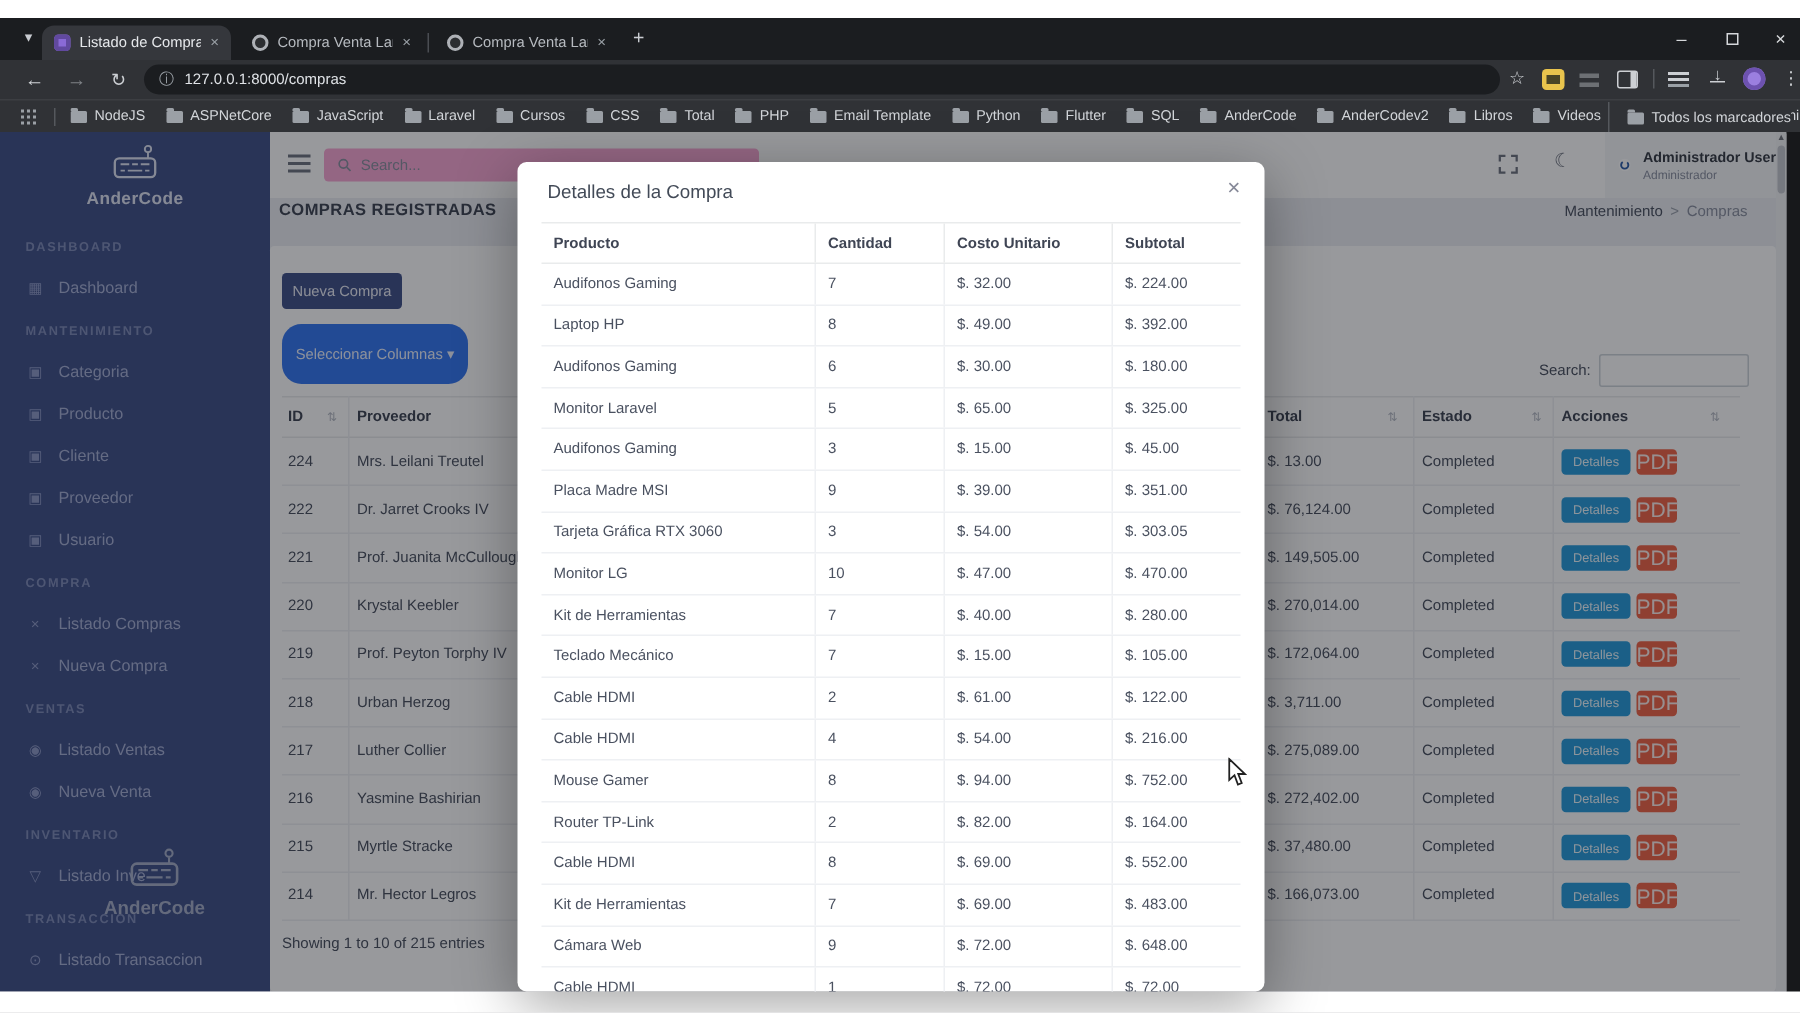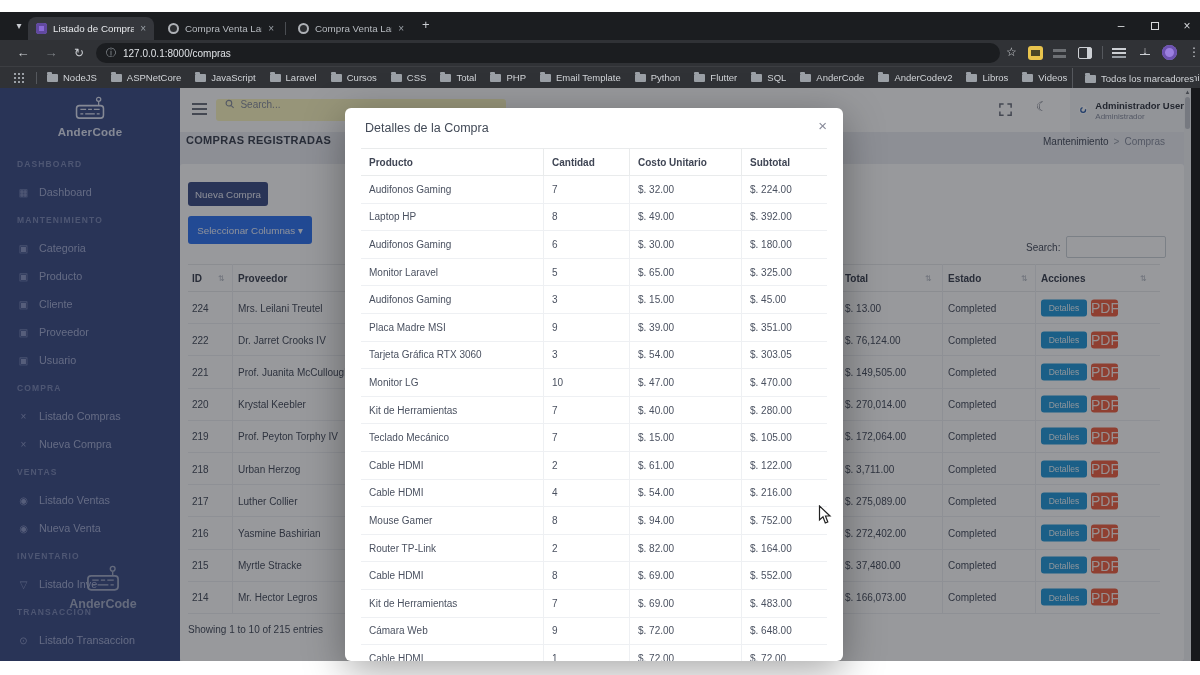--- a/index.html
+++ b/index.html
@@ -70,42 +70,42 @@
   .shead{height:28px;display:flex;align-items:center;padding-left:17px;font-size:8.5px;letter-spacing:1.1px;
          color:#7f8cb8;font-weight:bold;}
   .sitem{height:28px;display:flex;align-items:center;padding-left:17px;gap:9px;color:#a6b0d5;font-size:10.8px;}
   .sico{width:13px;font-size:10px;color:#8e9ac6;text-align:center;flex:0 0 auto;}
   .watermark{position:absolute;left:58px;top:477px;width:90px;text-align:center;color:#aeb7cf;opacity:.92;}
   .wm-name{font-size:12.5px;font-weight:bold;margin-top:0;}
 
   .appheader{position:absolute;left:180px;top:0;width:1004px;height:44px;background:#fff;}
   .burger{position:absolute;left:12px;top:15px;width:15px;height:2px;background:#6f7480;
           box-shadow:0 5px 0 #6f7480,0 10px 0 #6f7480;}
-  .h-search{position:absolute;left:36px;top:11px;width:290px;height:22px;background:#fef9c3;border-radius:3px;
-            display:flex;align-items:flex-start;gap:6px;padding:0 9px;}
+  .h-search{position:absolute;left:36px;top:11px;width:290px;height:22px;background:#f9a8d4;border-radius:3px;
+            display:flex;align-items:center;gap:6px;padding:0 9px;}
   .h-search input{border:0;background:transparent;font-size:10px;color:#555;width:100%;outline:none;
                   font-family:"Liberation Sans",sans-serif;}
   .h-search input::placeholder{color:#8a90a0;}
   .h-fullscreen{position:absolute;left:818px;top:14px;width:16px;height:16px;}
   .h-moon{position:absolute;left:856px;top:11px;font-size:13px;color:#6f7480;}
   .h-user{position:absolute;right:0;top:0;width:114px;height:44px;background:#f4f6f9;display:flex;
           align-items:center;gap:8px;padding-left:9px;}
   .h-user-name{font-size:9.5px;font-weight:bold;color:#363b44;white-space:nowrap;}
   .h-user-role{font-size:8px;color:#8a90a0;margin-top:1px;}
 
   .page-title{position:absolute;left:186px;top:46px;font-size:11px;font-weight:bold;color:#3f4554;letter-spacing:.3px;}
   .breadcrumb{position:absolute;right:26px;top:48px;font-size:10px;color:#4a5160;display:flex;gap:5px;}
   .bc-sep{color:#9aa0ab;}
   .bc-current{color:#8a90a0;}
 
   .main-card{position:absolute;left:180px;top:76px;width:1004px;height:497px;background:#fff;border-radius:3px;}
   .btn-primary{position:absolute;left:8px;top:18px;width:80px;height:24px;background:#405189;color:#e8ebf5;
                font-size:9.8px;border:0;border-radius:3px;}
-  .btn-secondary{position:absolute;left:8px;top:52px;width:124px;height:28px;background:#3577f1;color:#eaf0fd;
-                 font-size:9.8px;border:0;border-radius:3px;}
+  .btn-secondary{position:absolute;left:8px;top:52px;width:124px;height:40px;background:#3577f1;color:#eaf0fd;
+                 font-size:9.8px;border:0;border-radius:13px;}
   .dt-search{position:absolute;left:846px;top:72px;display:flex;align-items:center;gap:6px;font-size:10px;color:#4a5160;}
   .dt-search input{width:100px;height:22px;border:1px solid #ced4da;border-radius:2px;outline:none;
                    font-family:"Liberation Sans",sans-serif;font-size:10px;padding:0 5px;color:#444;}
   .dtable{position:absolute;left:8px;top:100px;width:972px;height:350px;}
   .dthead{position:relative;height:28px;border-top:1px solid #e9ebec;border-bottom:1px solid #e9ebec;}
   .hcell{position:absolute;top:50%;transform:translateY(-50%);font-size:10px;font-weight:bold;color:#3f4554;}
   .hsort{position:absolute;top:50%;transform:translateY(-50%);font-size:8px;color:#b4b9c3;}
   .vline{position:absolute;top:0;bottom:0;width:1px;background:#eef0f3;}
   .dtrow{position:relative;height:32.2px;border-bottom:1px solid #eef0f3;}
   .dcell{position:absolute;top:50%;transform:translateY(-50%);font-size:10px;color:#4a5160;white-space:nowrap;}

